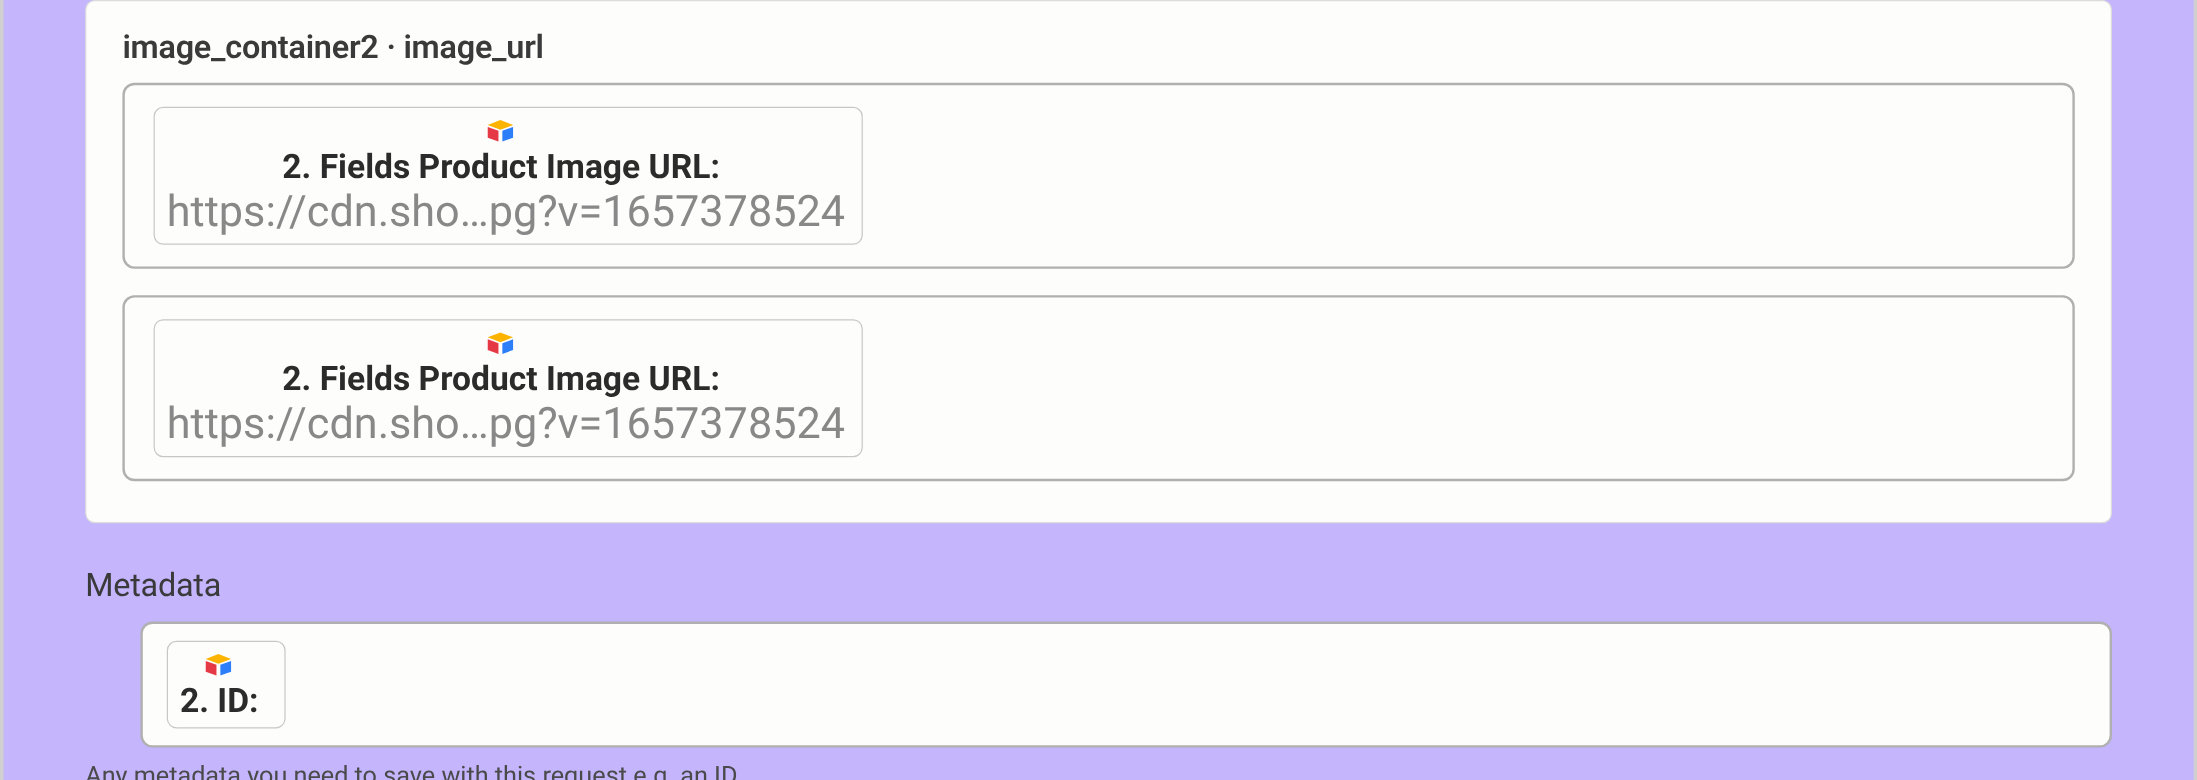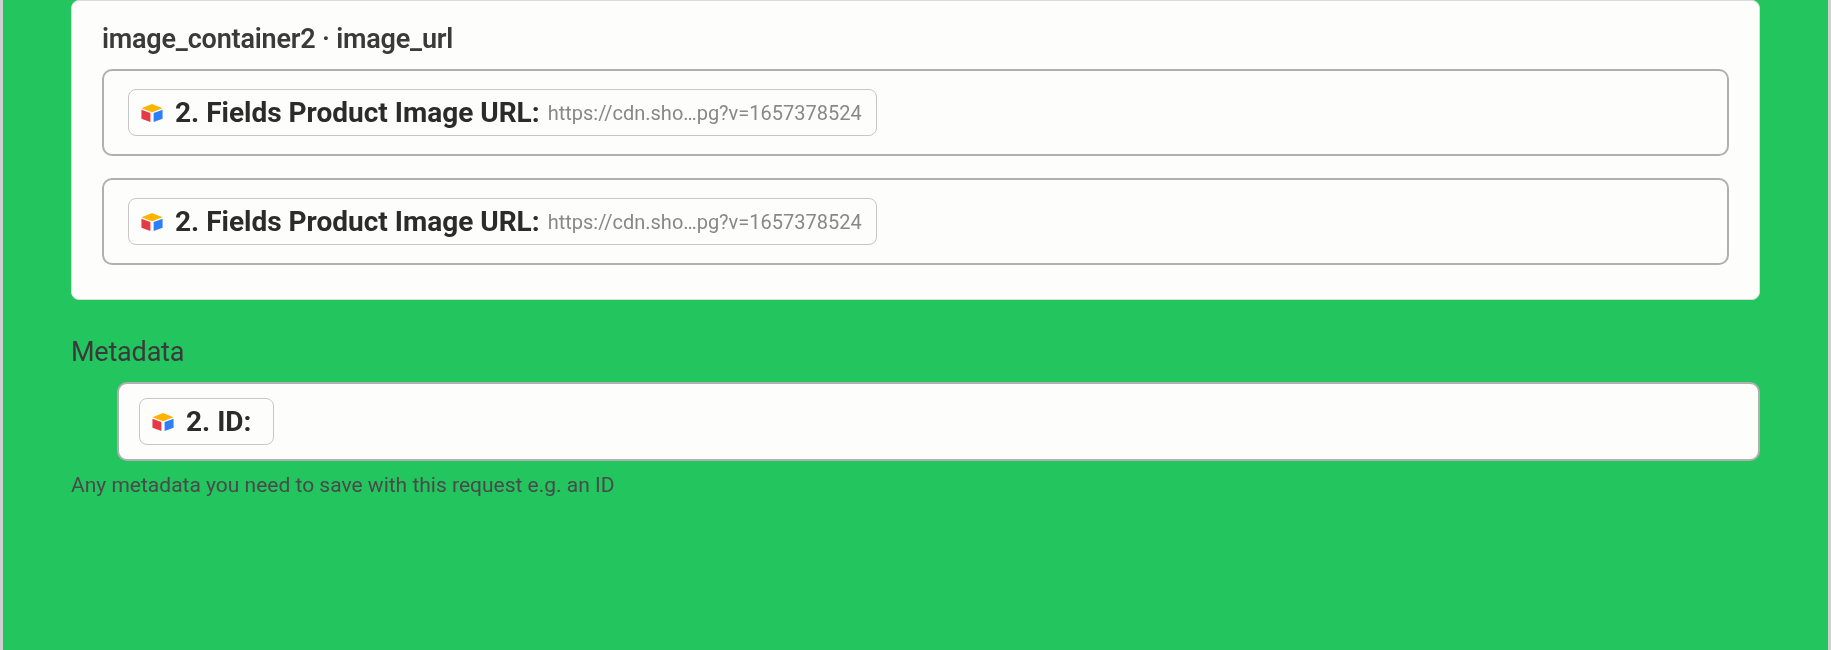--- a/index.html
+++ b/index.html
@@ -13,21 +13,21 @@
       padding: 0;
       width: 1831px;
       height: 650px;
       overflow: hidden;
     }
     .outer-frame {
       border-left: 3px solid #d0d0d0;
       border-right: 3px solid #d0d0d0;
       height: 100%;
       padding: 0 8px;
-      background: #22c55e;
+      background: #c4b5fd;
     }
     .inner-area {
       height: 100%;
       padding: 0 60px;
     }
     .group-box {
       border: 1px solid #dcdcdc;
       border-radius: 8px;
       padding: 0 30px 34px 30px;
       margin-bottom: 36px;
@@ -61,35 +61,36 @@
       margin-left: 46px;
     }
     .token {
       display: inline-flex;
       align-items: center;
       border: 1.5px solid #c7c7c7;
       border-radius: 8px;
       padding: 6px 14px 6px 10px;
       background: #fdfdfb;
       white-space: nowrap;
+      flex-direction: column;
     }
     .token-icon {
       width: 26px;
       height: 26px;
       margin-right: 10px;
       flex-shrink: 0;
     }
     .token-prefix {
       font-size: 28px;
       font-weight: 700;
       color: #2b2b2b;
       margin-right: 8px;
     }
     .token-value {
-      font-size: 20px;
+      font-size: 36px;
       font-weight: 400;
       color: #888888;
     }
     .section-heading {
       font-size: 27px;
       font-weight: 400;
       color: #3a3a3a;
       margin-bottom: 14px;
       letter-spacing: -0.2px;
     }

